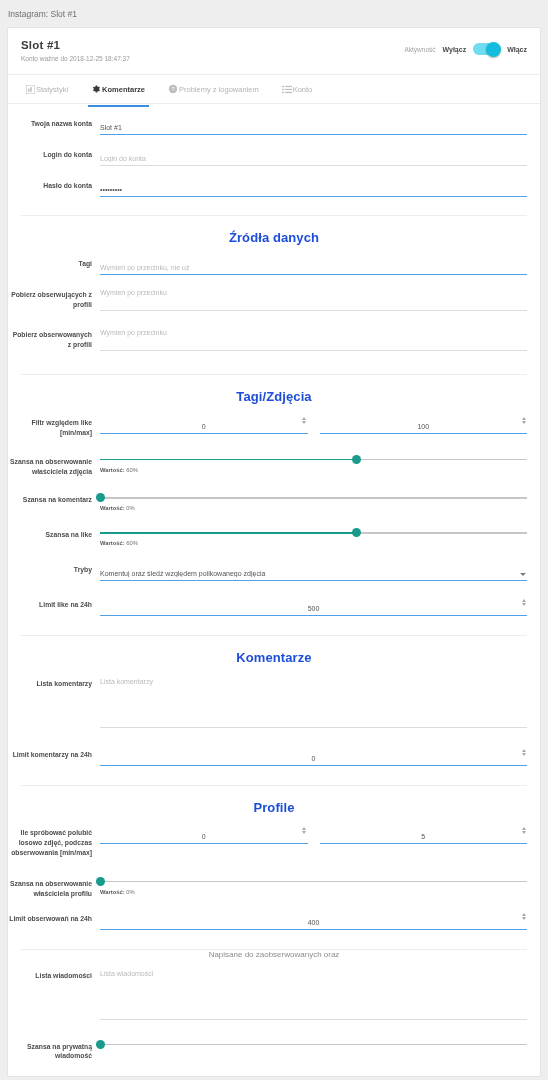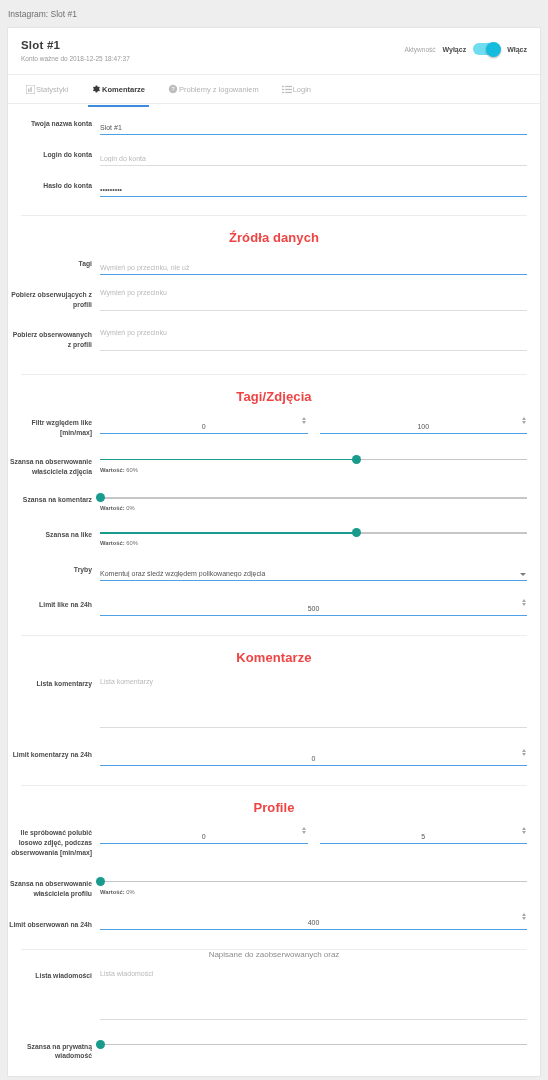--- a/index.html
+++ b/index.html
@@ -71,21 +71,21 @@
     height: 2px; background: #3d8ddd;
   }
   .tab svg { display: block; }
 
   
   .section { padding: 0; }
   .divider { height: 1px; background: #ededed; margin: 0 13px; }
 
   .sec-title {
     text-align: center; font-size: 13px; font-weight: bold;
-    color: #ef4444; padding: 14px 0 2px 0; letter-spacing: .1px;
+    color: #1d4ed8; padding: 14px 0 2px 0; letter-spacing: .1px;
   }
   .sec-sub {
     text-align: center; font-size: 8px; color: #8d8d8d; padding-bottom: 2px;
   }
 
   .row {
     display: flex; align-items: flex-start;
     padding: 6px 13px 6px 0;
   }
   .row-label {
@@ -215,21 +215,21 @@
       <span>
         <svg width="10" height="9" viewBox="0 0 12 10">
             <rect x="0" y="0.6" width="2.6" height="1.5" fill="#bdbdbd"></rect>
             <rect x="3.8" y="0.6" width="8.2" height="1.5" fill="#bdbdbd"></rect>
             <rect x="0" y="4.2" width="2.6" height="1.5" fill="#bdbdbd"></rect>
             <rect x="3.8" y="4.2" width="8.2" height="1.5" fill="#bdbdbd"></rect>
             <rect x="0" y="7.8" width="2.6" height="1.5" fill="#bdbdbd"></rect>
             <rect x="3.8" y="7.8" width="8.2" height="1.5" fill="#bdbdbd"></rect>
           </svg>
       </span>
-      <span>Login</span>
+      <span>Konto</span>
     </div>
   </div>
 
   <div class="section" style="padding-top:6px;">
     <div class="row">
       <div class="row-label">Twoja nazwa konta</div>
       <div class="row-field">
         <input class="underline-input active" value="Slot #1" style="">
       </div>
     </div>
@@ -408,21 +408,21 @@
       <div class="row-field slider-wrap">
         <div class="slider">
           <span class="track"></span>
           <span class="fill" style="width:0%"></span>
           <span class="thumb" style="left:0%"></span>
         </div>
         <div class="slider-val">Wartość: <span>0%</span></div>
       </div>
     </div>
 
-    <div class="row" style="padding-top:6px;align-items:flex-end;">
+    <div class="row" style="padding-top:6px;">
       <div class="row-label">Limit obserwowań na 24h</div>
       <div class="row-field">
         <input class="underline-input active centered" value="400" style="">
         <span class="spin">
             <i class="up"></i>
             <i class="dn"></i>
           </span>
       </div>
     </div>
   </div>

